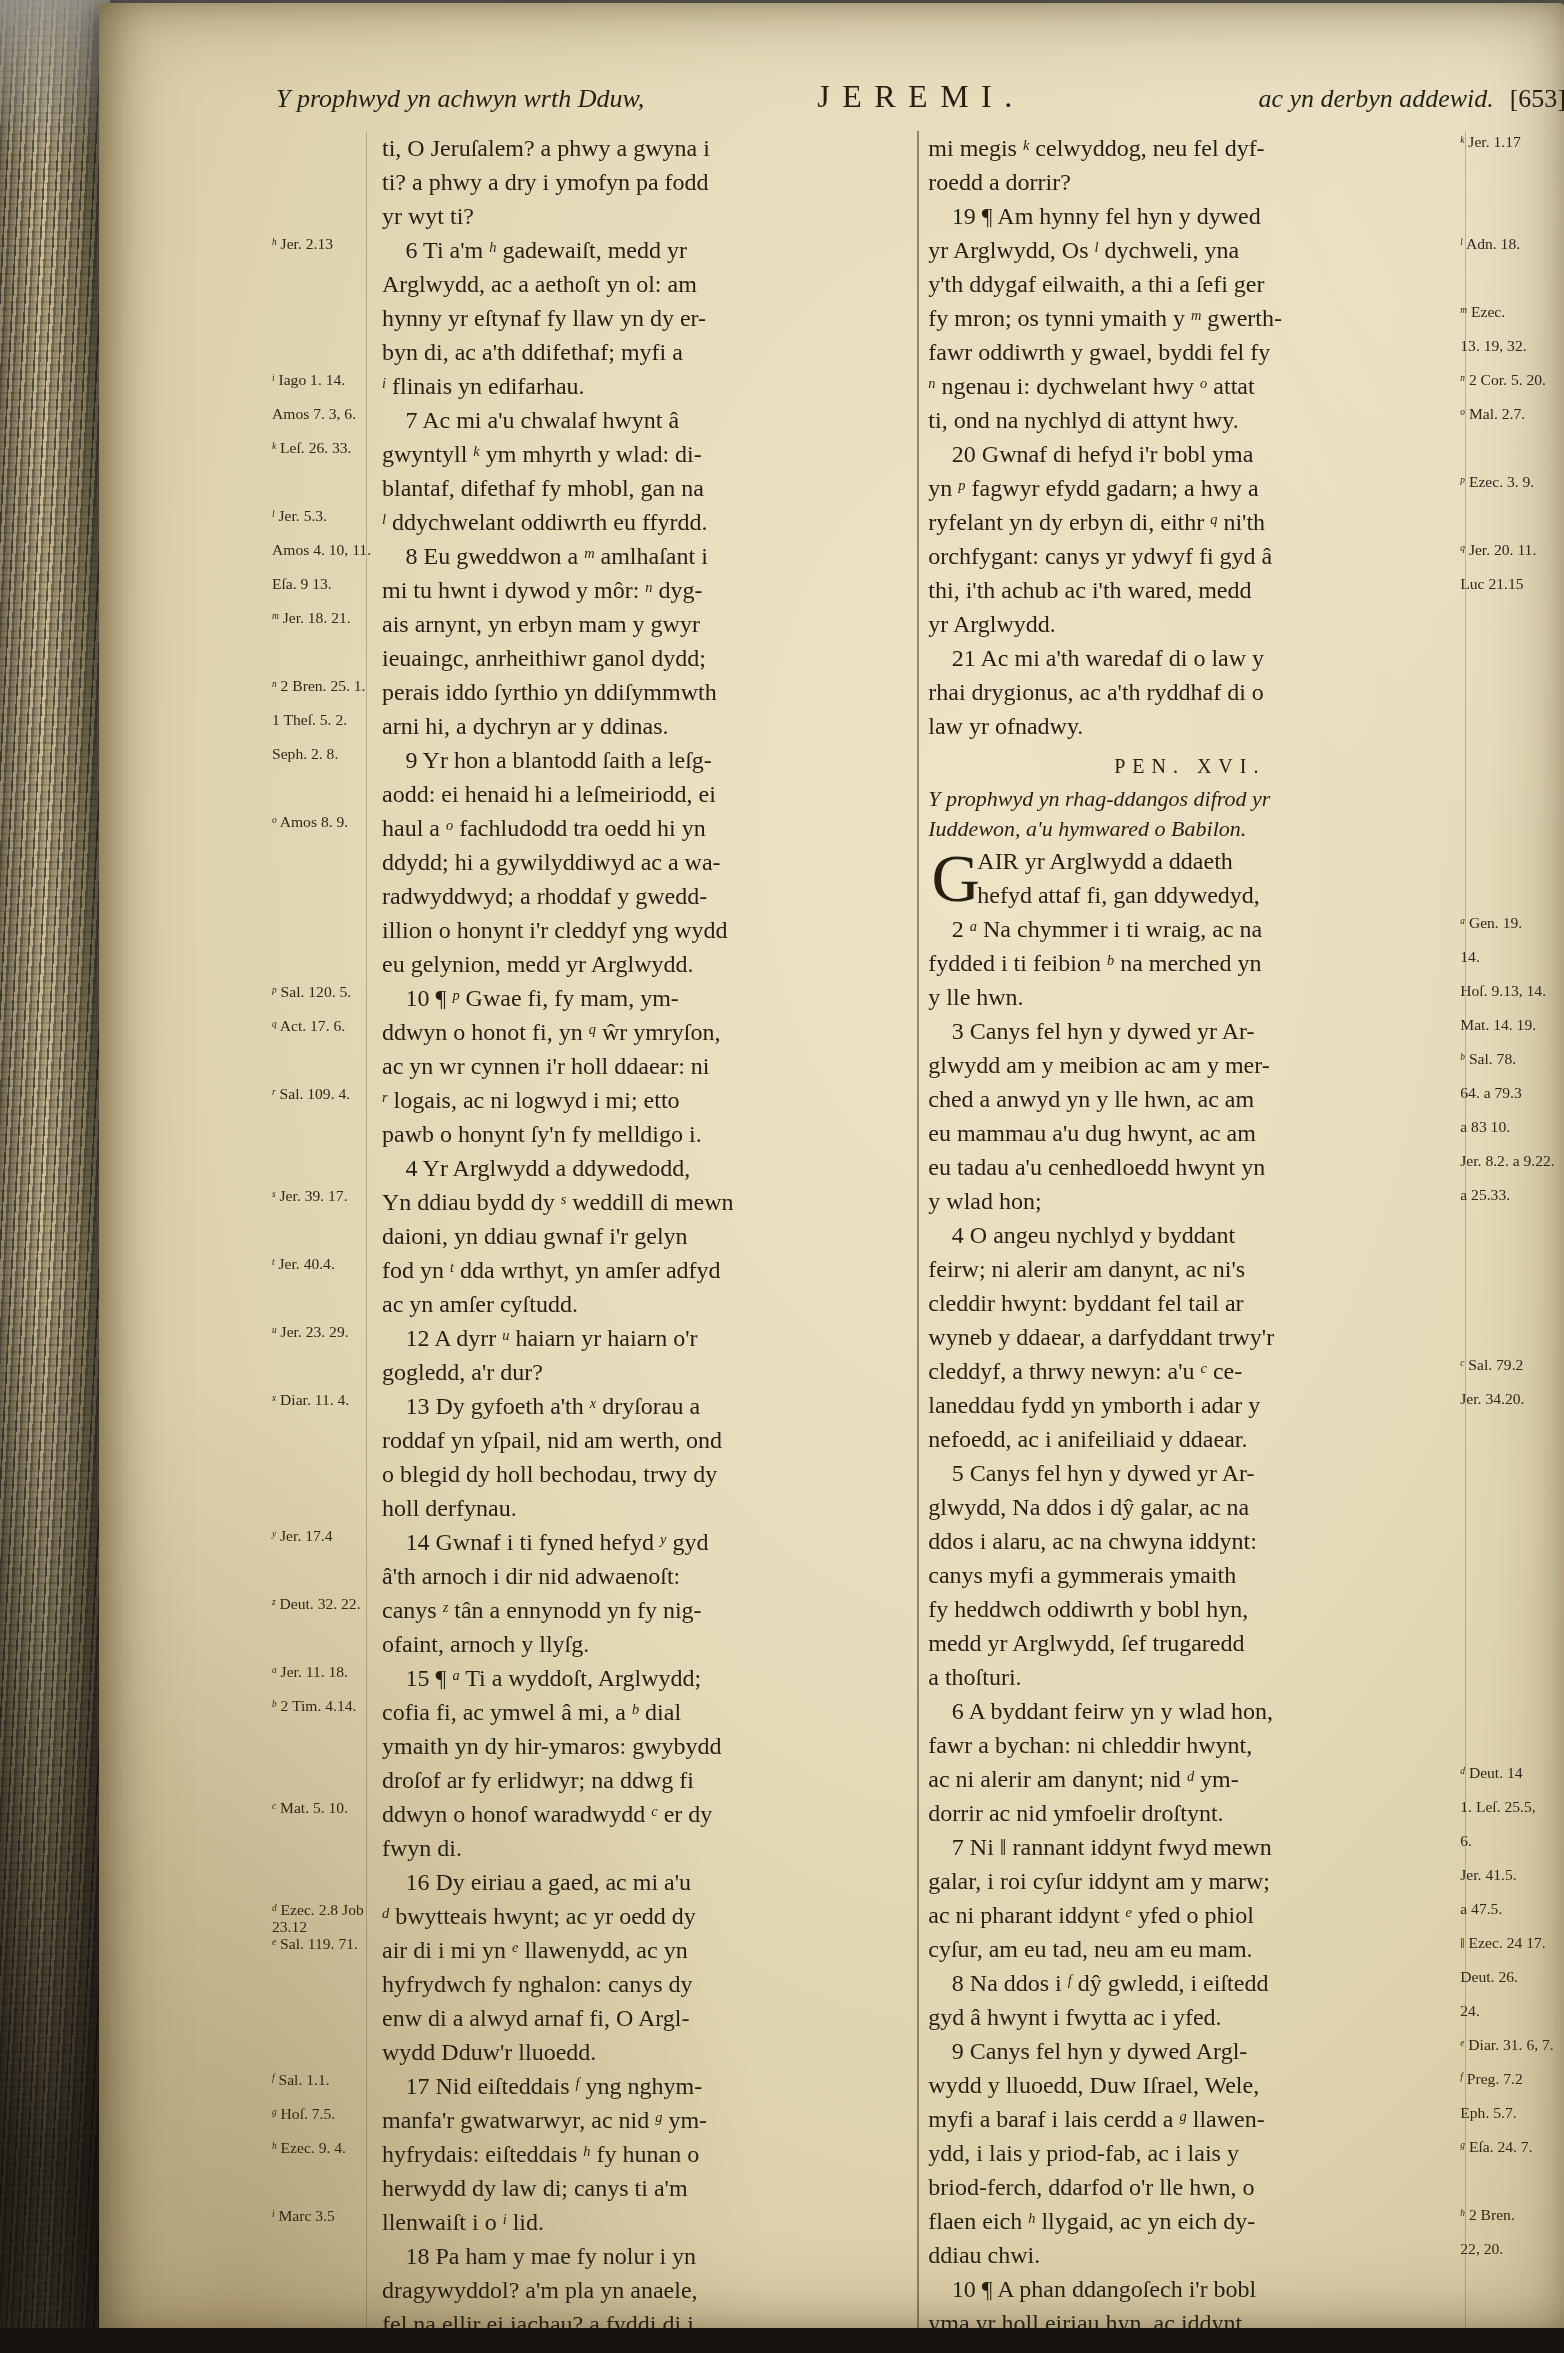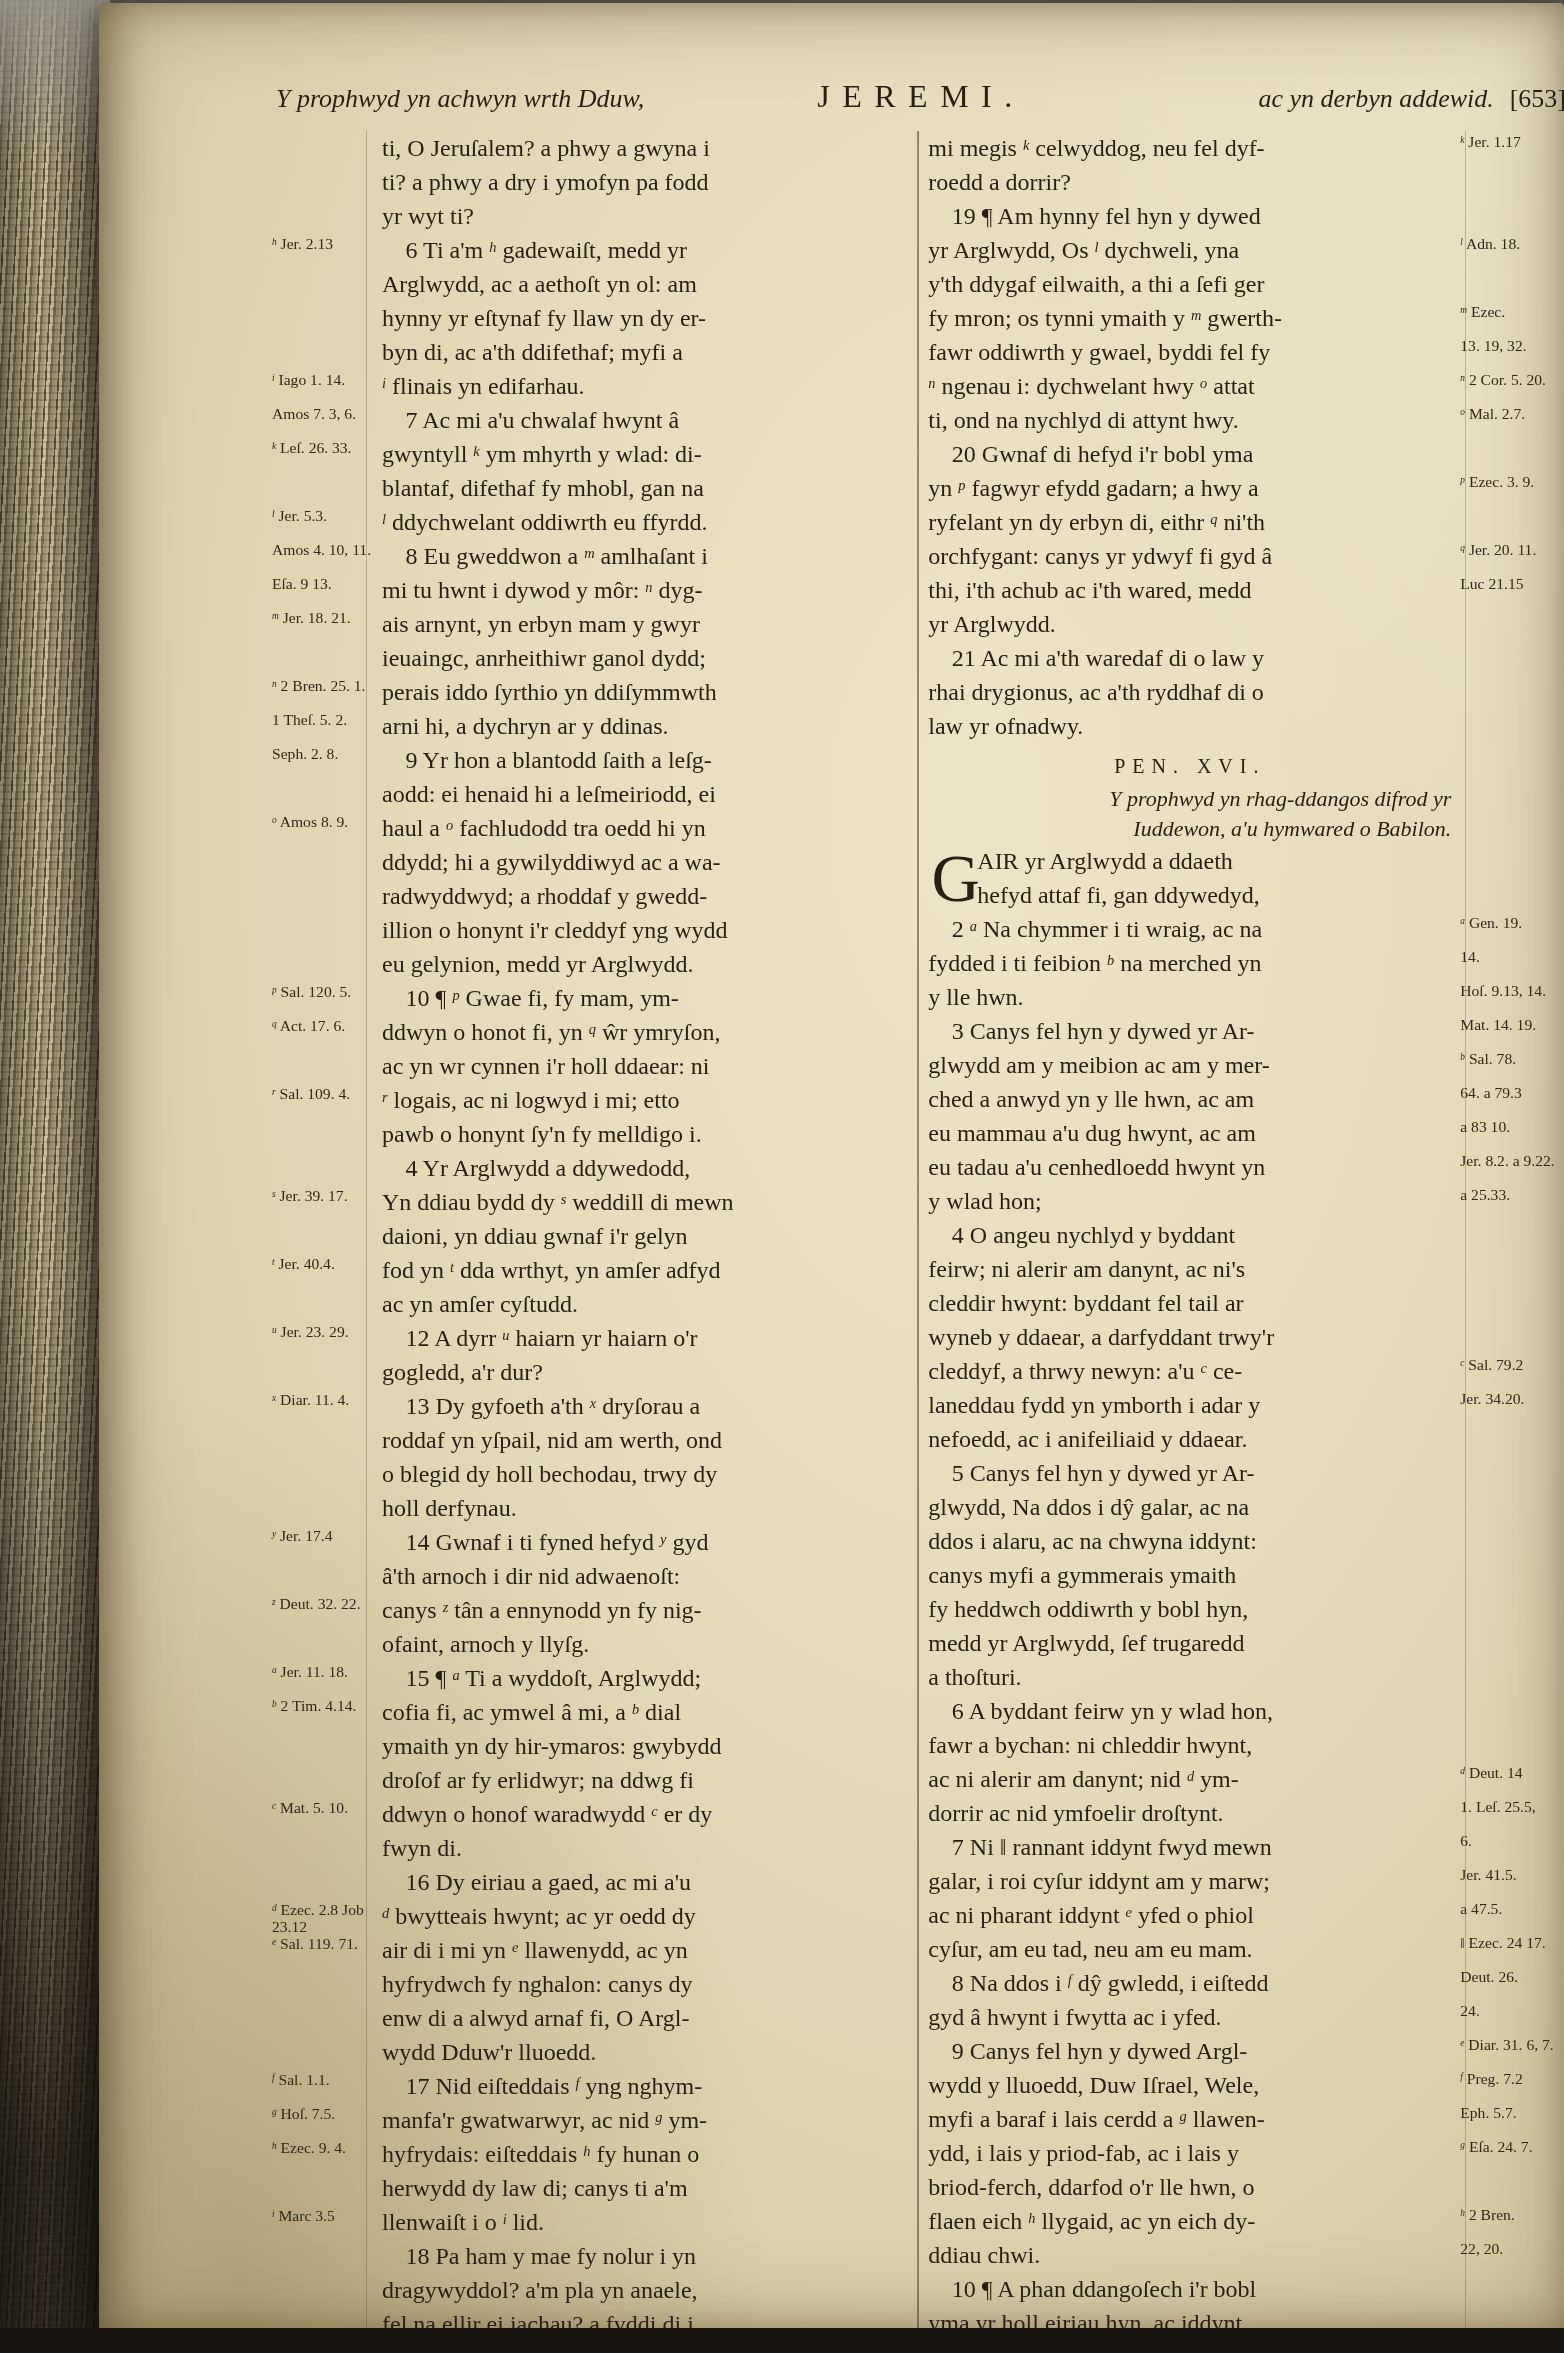--- a/index.html
+++ b/index.html
@@ -64,21 +64,21 @@
   .line { position:relative; height:34px; line-height:34px; font-size:24px; white-space:nowrap; }
   .line.indent { text-indent:23.5px; }
   sup { font-size:0.6em; font-style:italic; line-height:0; vertical-align:baseline; position:relative; top:-0.45em; }
   .note {
     position:absolute; top:2.3px; font-size:15.6px; line-height:17px;
     white-space:normal; text-indent:0; letter-spacing:0; color:#32281a;
   }
   .col-left  .note { left:-110px; width:102px; }
   .col-right .note { right:-114px; width:105px; }
   .pen     { text-align:center; letter-spacing:7px; font-size:20px; height:41px; line-height:47px; }
-  .summary { text-align:right; font-style:italic; font-size:22px; height:30px; line-height:30px; }
+  .summary { text-align:left; font-style:italic; font-size:22px; height:30px; line-height:30px; }
   .cap1, .cap2 { padding-left:49px; }
   .cap1 { text-indent:0 !important; }
   .dropcap { position:absolute; left:3.1px; top:4.7px; font-size:67px; line-height:58px; font-style:normal; }
 </style>
 </head>
 <body>
 
 <div class="photo">
   <div class="page-edges"></div>
 

